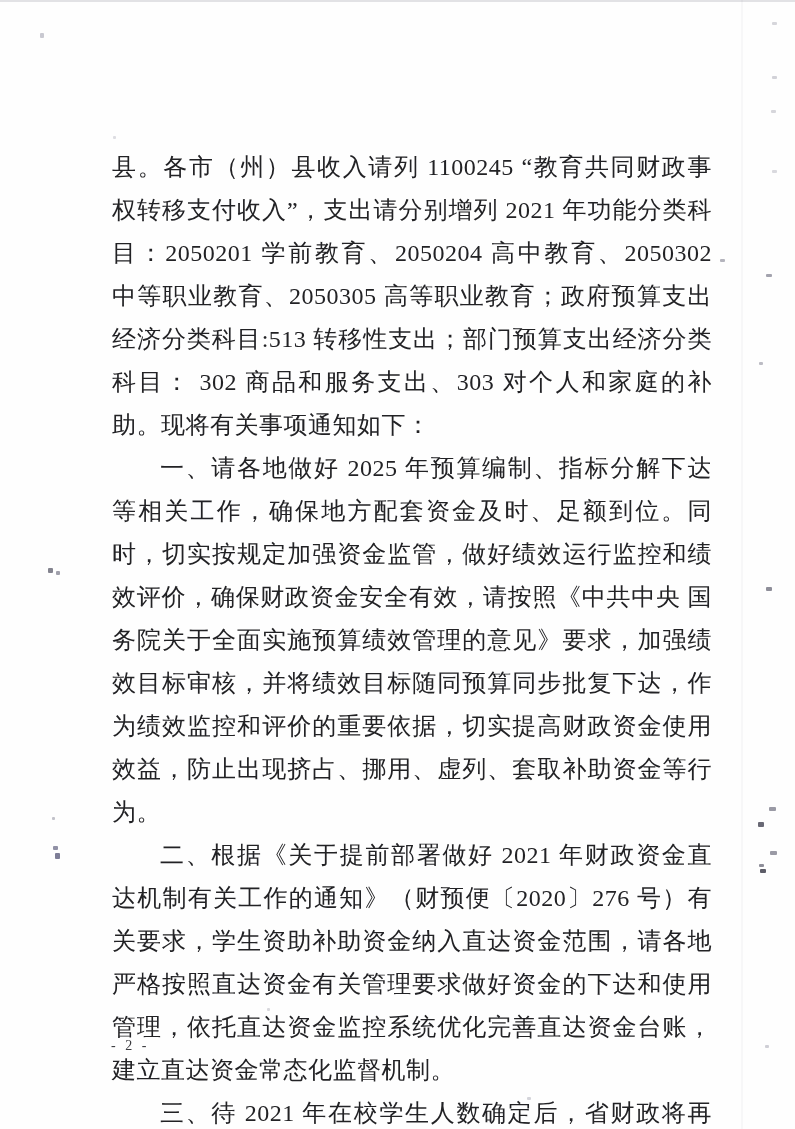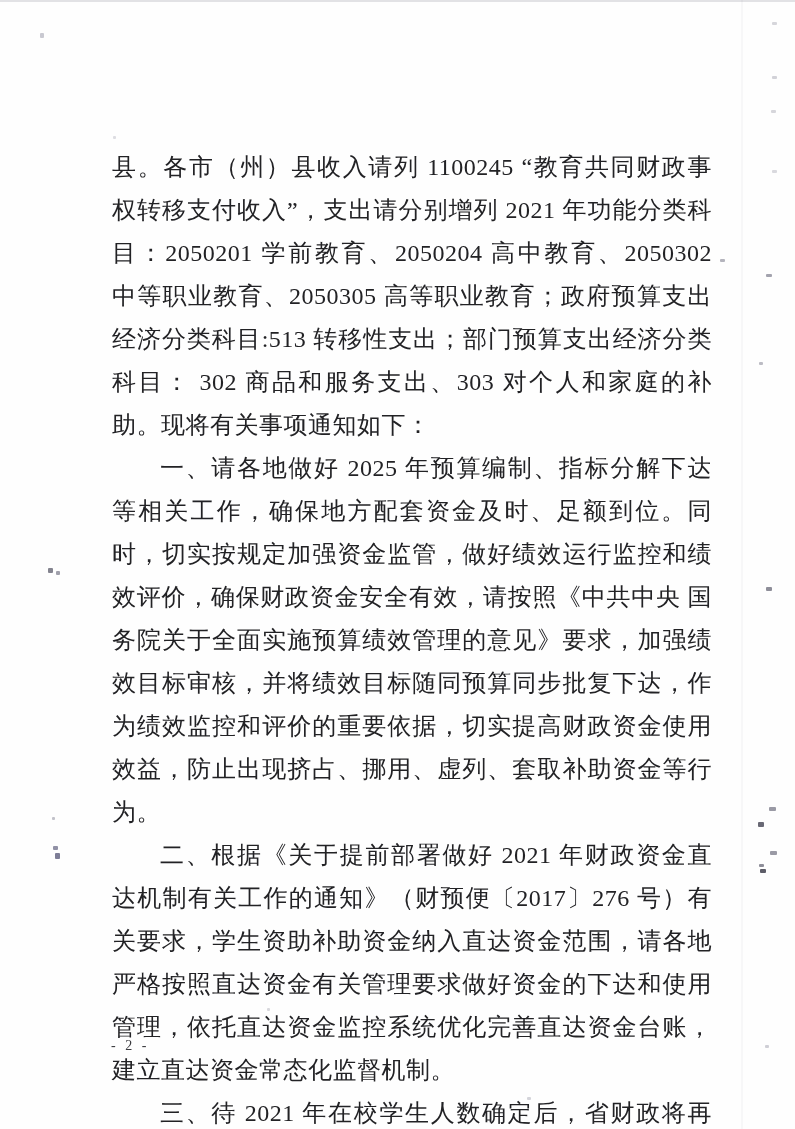--- a/index.html
+++ b/index.html
@@ -70,21 +70,21 @@
 <body>
 
 <div class="page">
 
   <div class="edge-top"></div>
   <div class="scan-crease"></div>
 
   <div class="text-block">
     <p>县。各市（州）县收入请列 1100245 “教育共同财政事权转移支付收入”，支出请分别增列 2021 年功能分类科目：2050201 学前教育、2050204 高中教育、2050302 中等职业教育、2050305 高等职业教育；政府预算支出经济分类科目:513 转移性支出；部门预算支出经济分类科目： 302 商品和服务支出、303 对个人和家庭的补助。现将有关事项通知如下：</p>
     <p class="indent">一、请各地做好 2025 年预算编制、指标分解下达等相关工作，确保地方配套资金及时、足额到位。同时，切实按规定加强资金监管，做好绩效运行监控和绩效评价，确保财政资金安全有效，请按照《中共中央 国务院关于全面实施预算绩效管理的意见》要求，加强绩效目标审核，并将绩效目标随同预算同步批复下达，作为绩效监控和评价的重要依据，切实提高财政资金使用效益，防止出现挤占、挪用、虚列、套取补助资金等行为。</p>
-    <p class="indent">二、根据《关于提前部署做好 2021 年财政资金直达机制有关工作的通知》（财预便〔2017〕276 号）有关要求，学生资助补助资金纳入直达资金范围，请各地严格按照直达资金有关管理要求做好资金的下达和使用管理，依托直达资金监控系统优化完善直达资金台账，建立直达资金常态化监督机制。</p>
+    <p class="indent">二、根据《关于提前部署做好 2021 年财政资金直达机制有关工作的通知》（财预便〔2020〕276 号）有关要求，学生资助补助资金纳入直达资金范围，请各地严格按照直达资金有关管理要求做好资金的下达和使用管理，依托直达资金监控系统优化完善直达资金台账，建立直达资金常态化监督机制。</p>
     <p class="indent">三、待 2021 年在校学生人数确定后，省财政将再次核定各地预算，并按多退少补的原则据实结算。</p>
   </div>
 
   <div class="page-number">- 2 -</div>
 
   <div class="speck" style="left:40px;  top:33px;   width:4px; height:5px; background:#c9c9d1;"></div>
   <div class="speck" style="left:113px; top:136px;  width:3px; height:3px; background:#dddde2;"></div>
   <div class="speck" style="left:772px; top:22px;   width:5px; height:3px; background:#d6d6db;"></div>
   <div class="speck" style="left:772px; top:76px;   width:5px; height:3px; background:#d2d2d8;"></div>
   <div class="speck" style="left:771px; top:110px;  width:5px; height:3px; background:#d6d6db;"></div>

